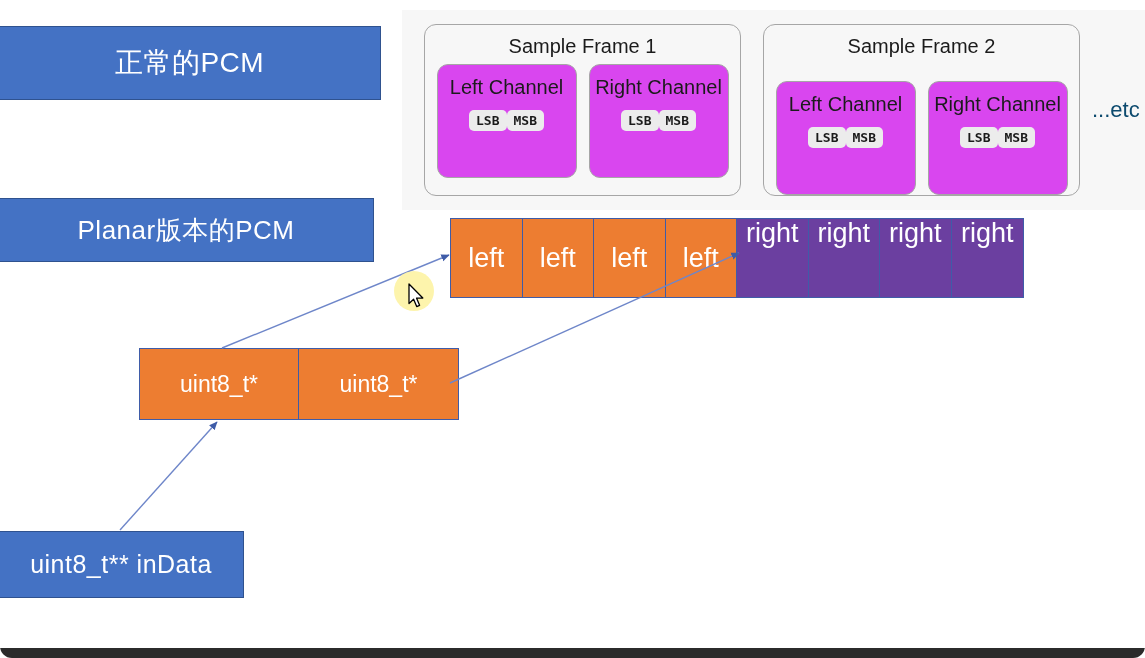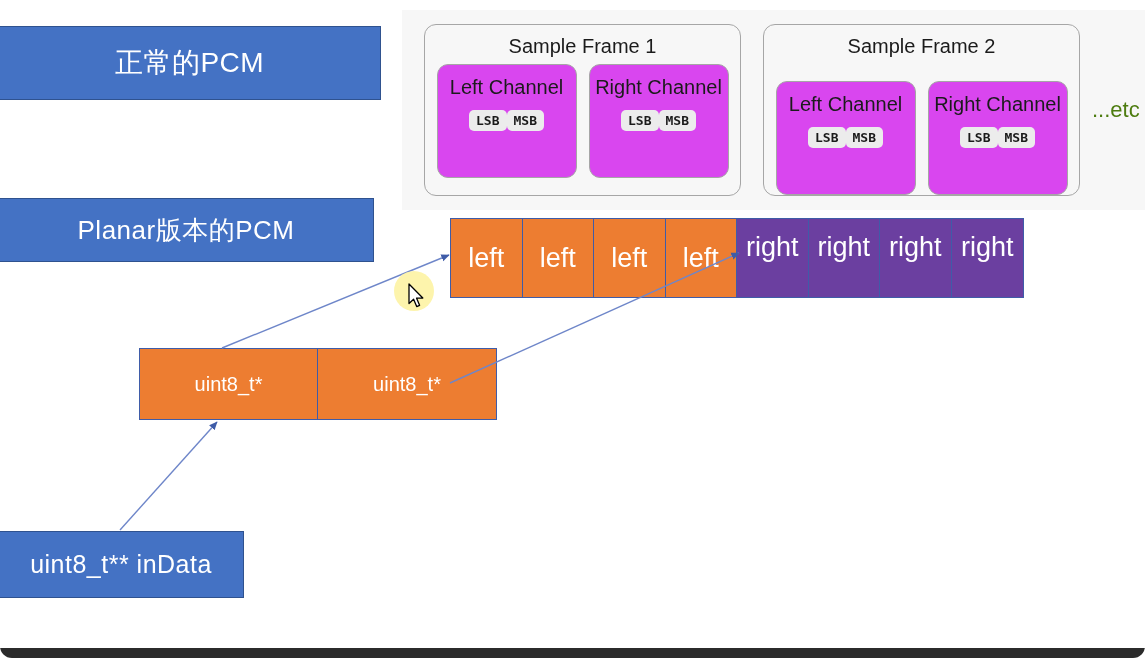--- a/index.html
+++ b/index.html
@@ -118,21 +118,21 @@
     border-radius: 5px;
     font-family: "DejaVu Sans Mono", "Liberation Mono", monospace;
     font-size: 13px;
     font-weight: bold;
     color: #1b1b1b;
     padding: 4px 7px;
     line-height: 1;
   }
   #etc-label {
     font-size: 22px;
-    color: #4d7c0f;
+    color: #0c4a6e;
     margin-left: 12px;
     white-space: nowrap;
   }
 
   
   #planar-strip {
     position: absolute;
     left: 450px;
     top: 218px;
     height: 80px;
@@ -149,39 +149,39 @@
     display: flex;
     align-items: center;
     justify-content: center;
     text-align: center;
     line-height: 1.05;
     overflow: hidden;
     word-break: break-all;
   }
   .strip-cell:last-child { border-right: none; }
   .strip-cell.left  { background: #ED7D31; }
-  .strip-cell.right { background: #6B3FA0; align-items: flex-start; padding-top: 14px; }
+  .strip-cell.right { background: #6B3FA0; align-items: flex-start; padding-top: 0; }
 
   
   #pointer-row {
     position: absolute;
     left: 139px;
     top: 348px;
     height: 72px;
     display: flex;
     box-sizing: border-box;
     border: 1.5px solid #3F5CA8;
   }
   .pointer-cell {
-    width: 178px;
+    width: 159px;
     box-sizing: border-box;
     background: #ED7D31;
     border-right: 1.5px solid #3F5CA8;
     color: #ffffff;
-    font-size: 20px;
+    font-size: 23px;
     display: flex;
     align-items: center;
     justify-content: center;
   }
   .pointer-cell:last-child { border-right: none; }
 
   
   #arrow-layer {
     position: absolute;
     left: 0; top: 0;

